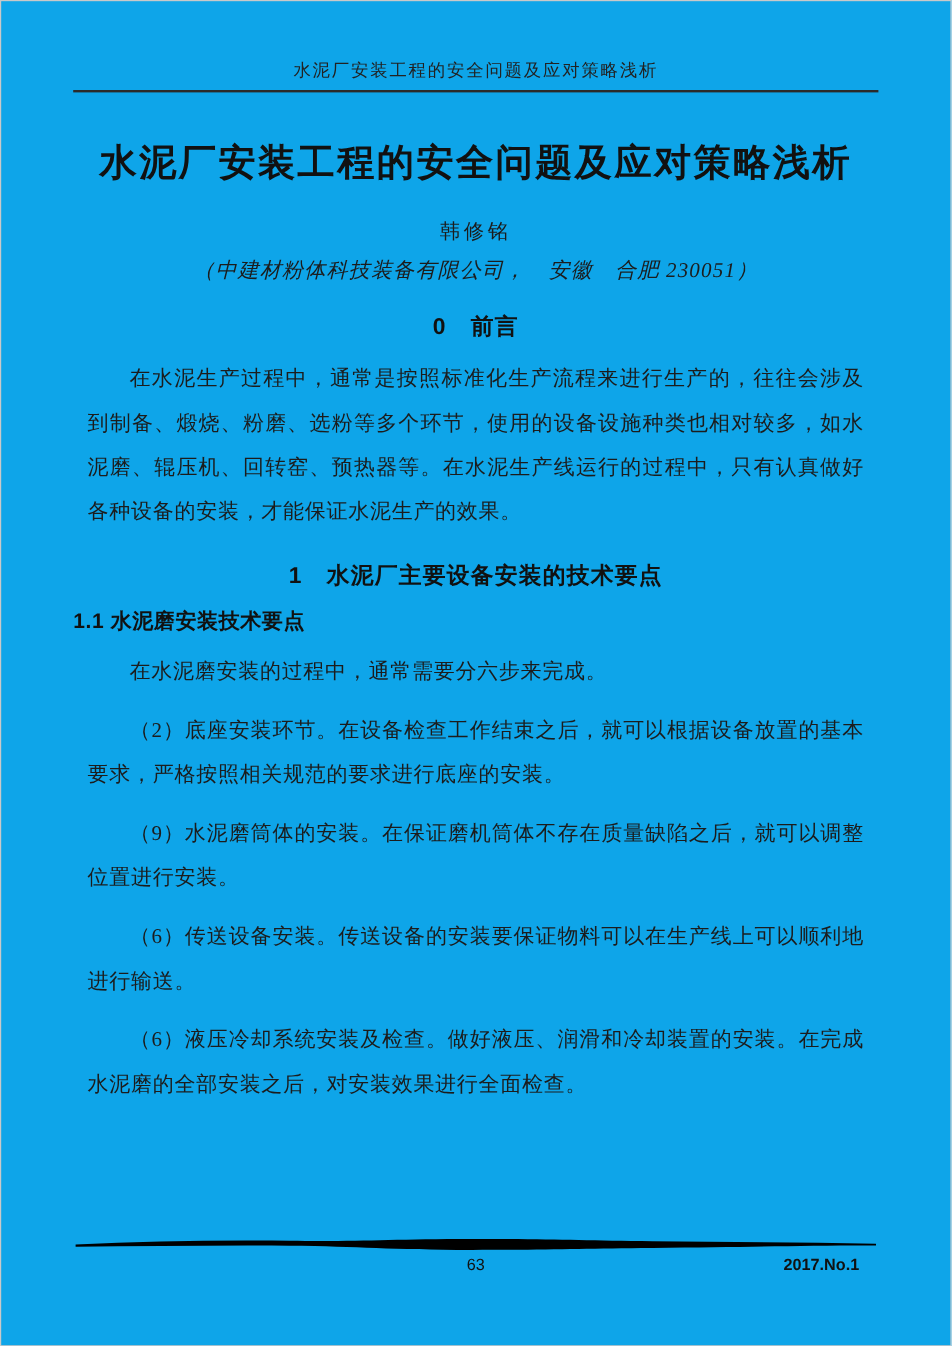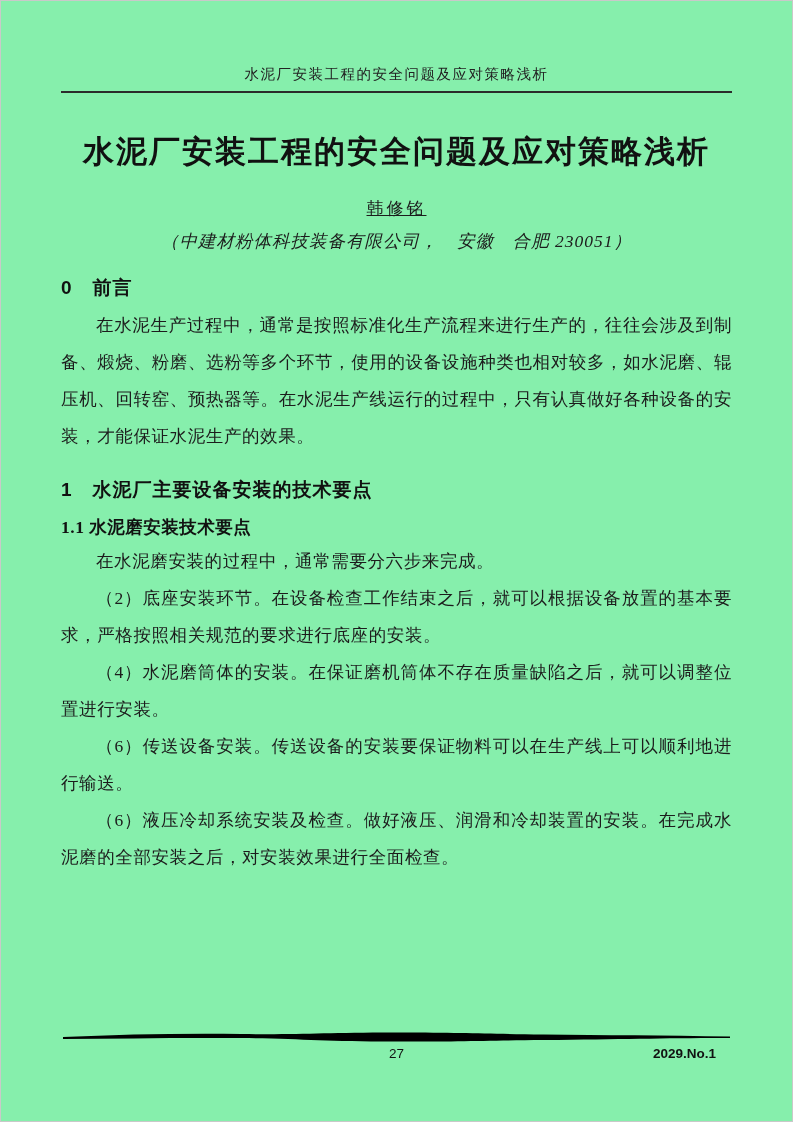--- a/index.html
+++ b/index.html
@@ -6,23 +6,23 @@
     margin: 0;
     padding: 0;
     background: #ffffff;
   }
   .page {
     position: relative;
     width: 793px;
     height: 1122px;
     box-sizing: border-box;
     margin: 0 auto;
-    background: #86efac;
+    background: #0ea5e9;
     border: 1px solid #c9c9c9;
-    padding: 64px 60px 0 60px;
+    padding: 48px 60px 0 60px;
     font-family: "Liberation Serif", "DejaVu Serif", serif;
     color: #1c1c1c;
     overflow: hidden;
   }
   .running-head {
     text-align: center;
     font-size: 14.5px;
     letter-spacing: 1.5px;
     color: #222;
   }
@@ -37,47 +37,47 @@
     font-weight: 700;
     font-size: 31px;
     letter-spacing: 2px;
     color: #111;
   }
   .author {
     margin-top: 24px;
     text-align: center;
     font-size: 17px;
     letter-spacing: 3px;
-    text-decoration: underline;
   }
   .affiliation {
     margin-top: 9px;
     text-align: center;
     font-size: 17.5px;
     letter-spacing: 1px;
     font-style: italic;
   }
   .sec-heading {
     margin: 22px 0 6px 0;
     font-family: "Liberation Sans", "DejaVu Sans", sans-serif;
     font-weight: 700;
     font-size: 19px;
     letter-spacing: 1px;
     color: #111;
+    text-align: center;
   }
   .subsec-heading {
     margin: 12px 0 4px 0;
-    font-family: Liberation Serif, serif;
+    font-family: Liberation Sans, sans-serif;
     font-weight: 700;
     font-size: 17.5px;
     letter-spacing: 0.5px;
     color: #111;
   }
   .body-para {
-    margin: 0;
+    margin: 12px;
     font-size: 17.5px;
     line-height: 37px;
     text-indent: 2em;
     text-align: justify;
     letter-spacing: 0.6px;
   }
   .page-footer {
     position: absolute;
     left: 60px;
     right: 60px;
@@ -132,29 +132,29 @@
   <h2 class="sec-heading">1　水泥厂主要设备安装的技术要点</h2>
 
   <h3 class="subsec-heading">1.1 水泥磨安装技术要点</h3>
 
   <p class="body-para">在水泥磨安装的过程中，通常需要分六步来完成。</p>
 
 
   <p class="body-para">（2）底座安装环节。在设备检查工作结束之后，就可以根据设备放置的基本要求，严格按照相关规范的要求进行底座的安装。</p>
 
 
-  <p class="body-para">（4）水泥磨筒体的安装。在保证磨机筒体不存在质量缺陷之后，就可以调整位置进行安装。</p>
+  <p class="body-para">（9）水泥磨筒体的安装。在保证磨机筒体不存在质量缺陷之后，就可以调整位置进行安装。</p>
 
   <p class="body-para">（6）传送设备安装。传送设备的安装要保证物料可以在生产线上可以顺利地进行输送。</p>
 
   <p class="body-para">（6）液压冷却系统安装及检查。做好液压、润滑和冷却装置的安装。在完成水泥磨的全部安装之后，对安装效果进行全面检查。</p>
 
   <div class="page-footer">
     <svg class="footer-band" viewBox="0 0 670 12" preserveAspectRatio="none" aria-hidden="true">
       <path fill="#000000" d="M2,6 C60,3.5 120,2.2 180,3 C240,3.8 262,1.6 332,1.5 C400,1.4 422,2.8 482,3.4 C542,4 602,4.4 668,5.4 L668,7 C602,6.9 562,8.4 482,9 C422,9.5 400,10.6 332,10.6 C262,10.6 240,7.6 180,7.1 C120,6.6 60,7.6 2,7.9 Z"></path>
     </svg>
     <div class="footer-text-row">
-      <span class="footer-page-number">27</span>
-      <span class="footer-issue">2029.No.1</span>
+      <span class="footer-page-number">63</span>
+      <span class="footer-issue">2017.No.1</span>
     </div>
   </div>
 
 </div>
 
 </body></html>

